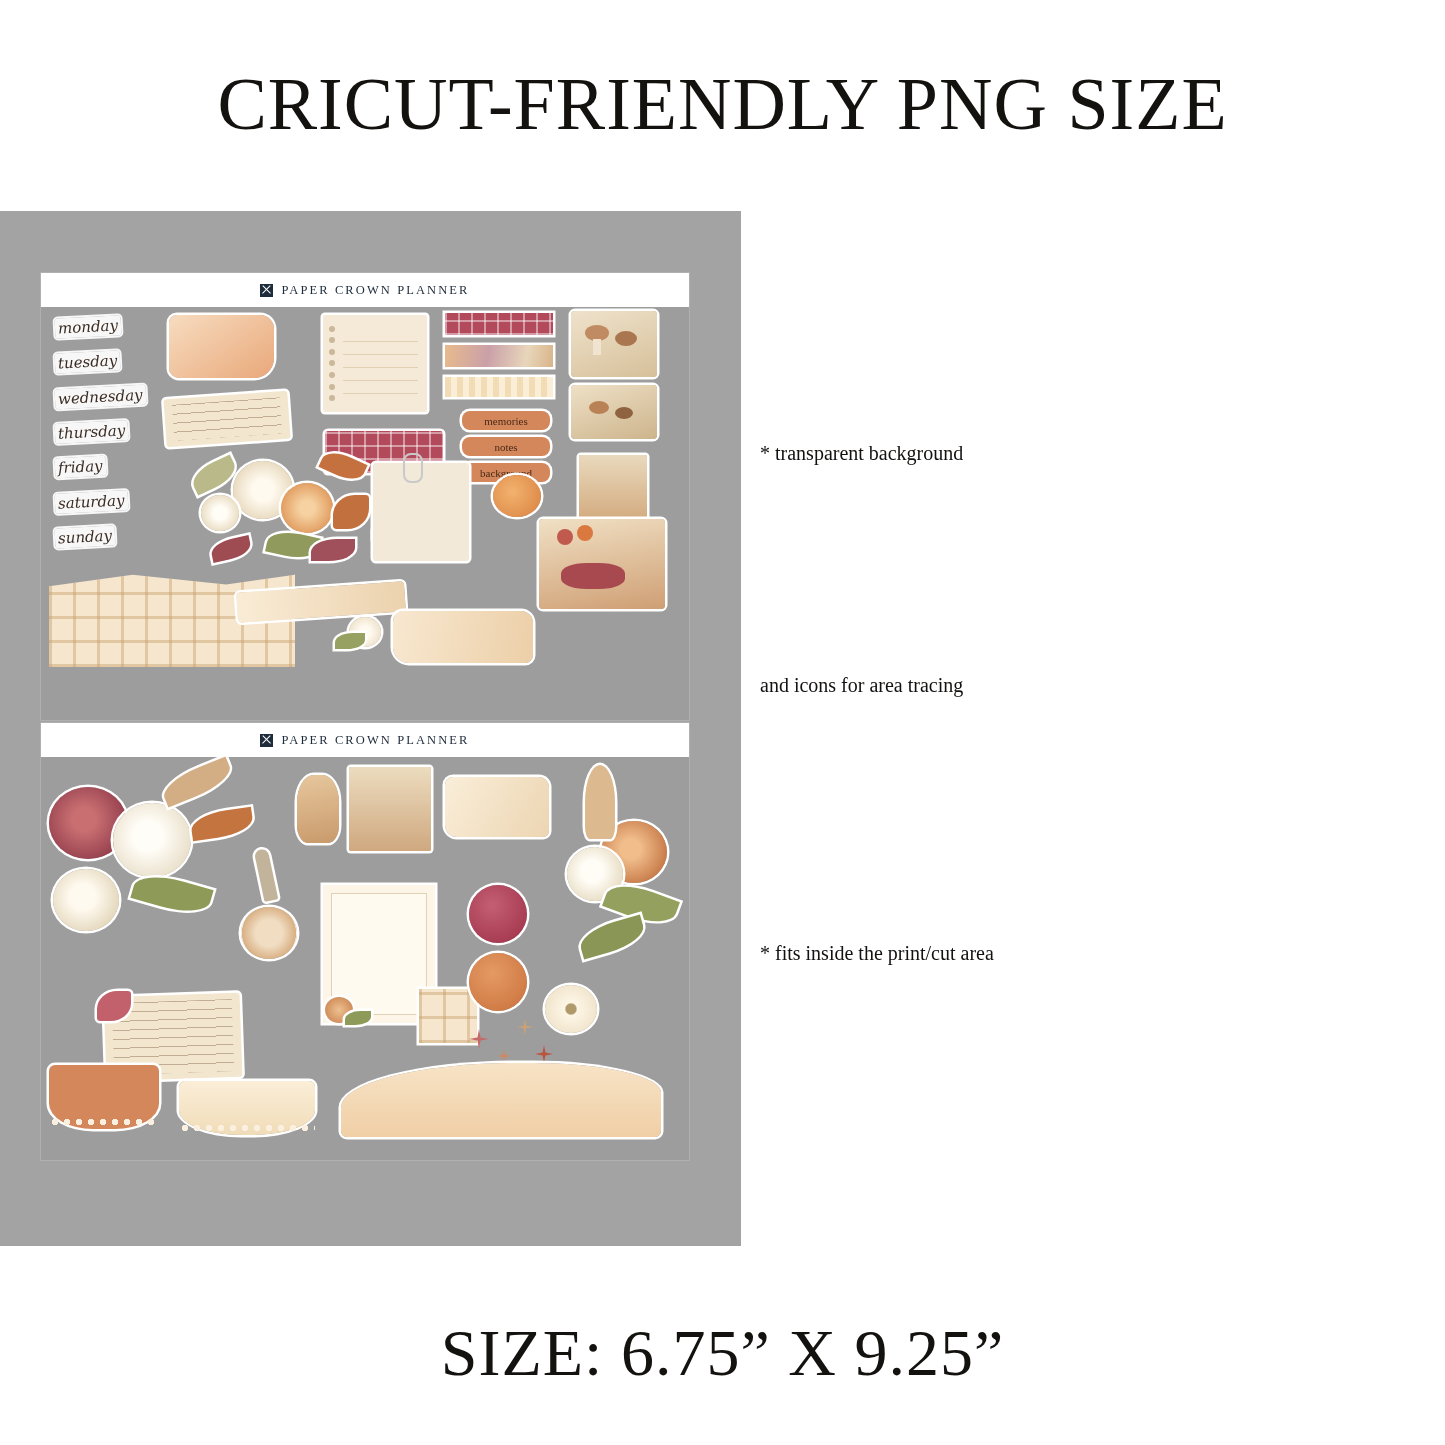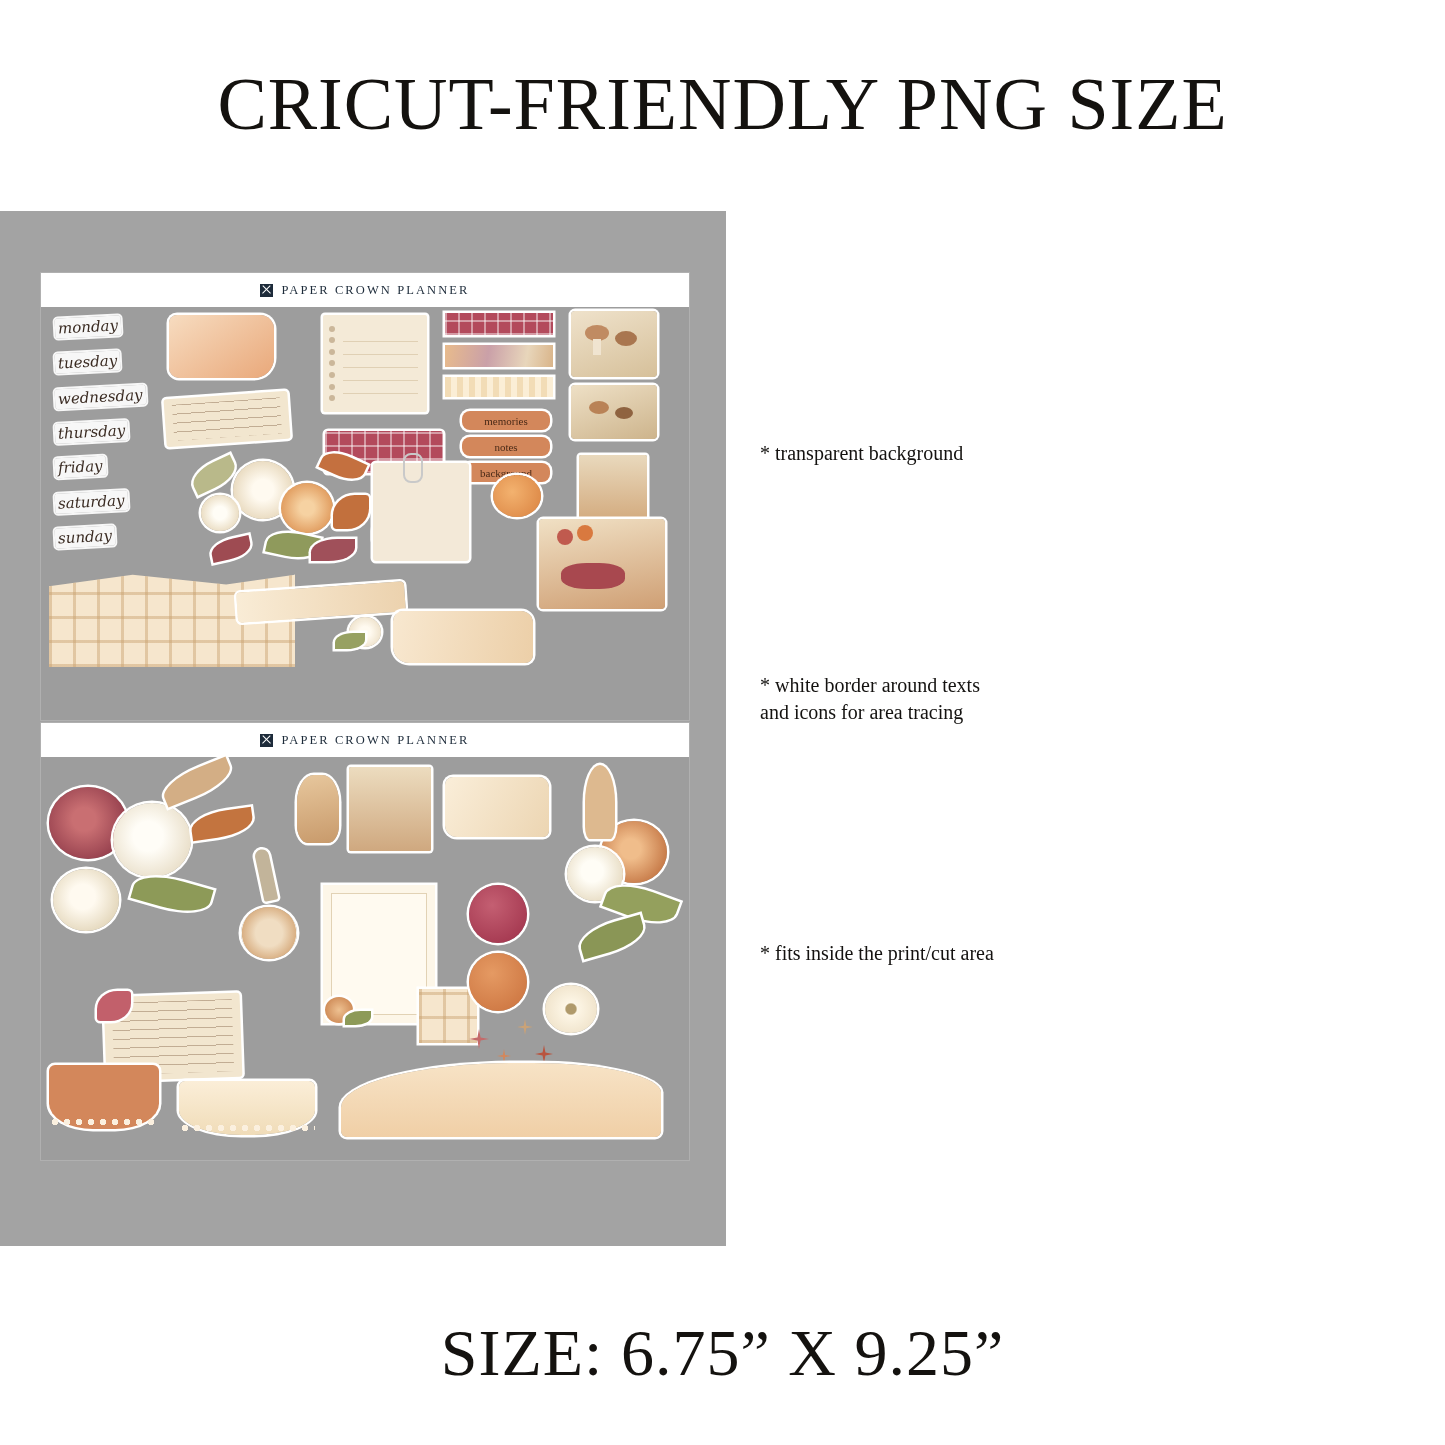--- a/index.html
+++ b/index.html
@@ -45,20 +45,21 @@
   }
 
   
   .mockup {
     position: absolute;
     left: 0;
     top: 211px;
     width: 726px;
     height: 1035px;
     background: #a3a3a3;
+    padding-left: 15px;
   }
 
   .sheet {
     position: absolute;
     background: #9d9d9d;
     border: 1px solid #b0b0b0;
   }
   .sheet-1 { left: 40px; top: 61px; width: 648px; height: 447px; }
   .sheet-2 { left: 40px; top: 511px; width: 648px; height: 437px; }
 
@@ -405,19 +406,18 @@
       </div>
 
       <div class="st torn" style="left:300px; top:306px; width:320px; height:74px;"></div>
     </div>
   </div>
 </div>
 
 <div class="features">
   <div class="feature f1">* transparent background</div>
   <div class="feature f2">
-    <div>* white border around texts</div>
     <div>and icons for area tracing</div>
   </div>
   <div class="feature f3">* fits inside the print/cut area</div>
 </div>
 
 <div class="footline">SIZE: 6.75” X 9.25”</div>
 
 </body></html>

